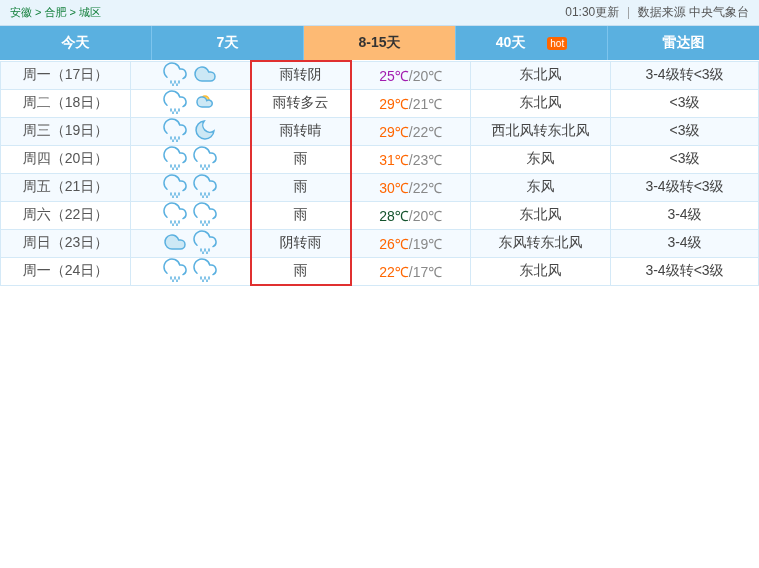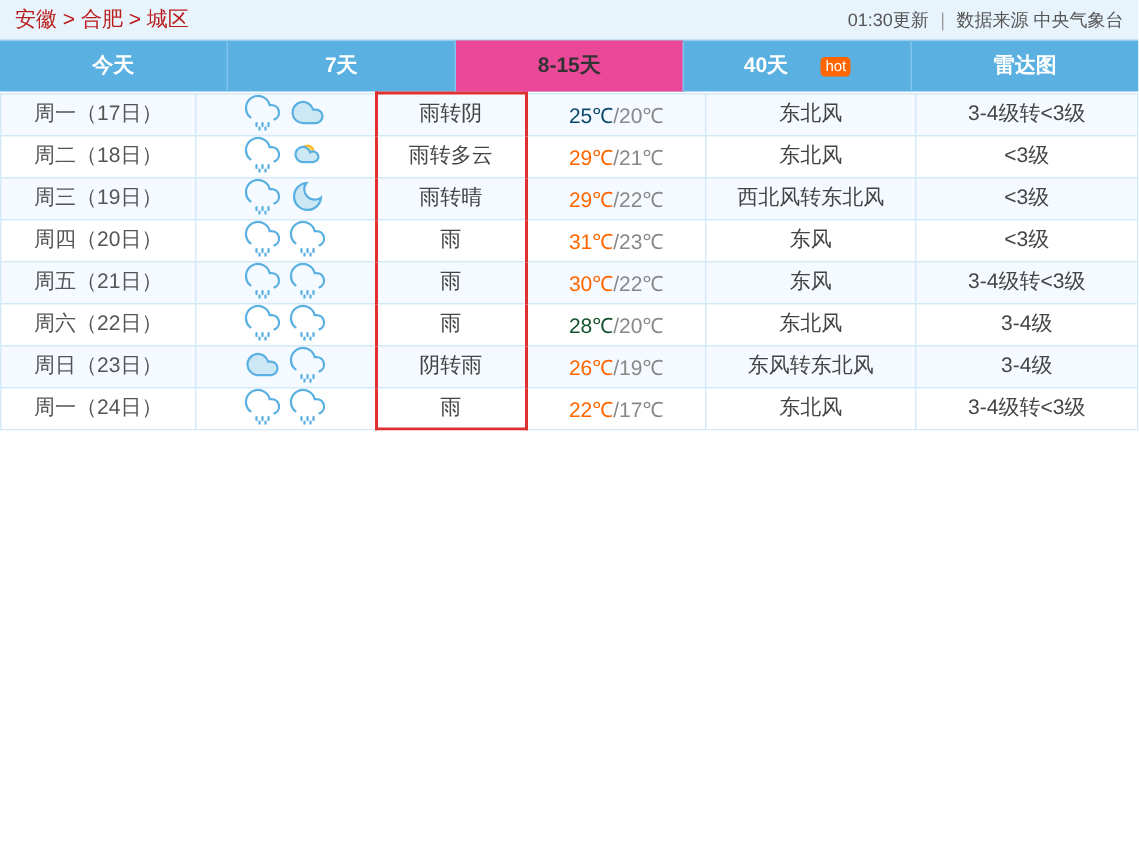--- a/index.html
+++ b/index.html
@@ -11,22 +11,22 @@
     }
     .top-bar {
       background: #e8f4fc;
       display: flex;
       align-items: center;
       justify-content: space-between;
       padding: 4px 10px;
       border-bottom: 1px solid #c8dff0;
     }
     .breadcrumb {
-      color: #b91c1c;
-      font-size: 14px;
+      color: #15803d;
+      font-size: 11px;
     }
     .update-info {
       color: #888;
       font-size: 12px;
     }
     .update-info span { color: #555; }
     .tabs {
       display: flex;
       background: #5ab0e0;
     }
@@ -35,21 +35,21 @@
       text-align: center;
       padding: 8px 4px;
       color: #fff;
       font-size: 14px;
       font-weight: bold;
       cursor: pointer;
       border-right: 1px solid #7dc4ed;
       position: relative;
     }
     .tab:last-child { border-right: none; }
-    .tab.active { background: #ec4899; color: #333; text-align: center; }
+    .tab.active { background: #fdba74; color: #333; text-align: center; }
     .tab .hot-badge {
       background: #ff6600;
       color: #fff;
       font-size: 10px;
       padding: 1px 3px;
       border-radius: 3px;
       margin-left: 18px;
       font-weight: normal;
       vertical-align: middle;
     }
@@ -112,21 +112,21 @@
     <line x1="16" y1="19" x2="16" y2="21" stroke="#5ab0e0" stroke-width="1.5" stroke-linecap="round"></line>
     <line x1="10" y1="22" x2="10" y2="24" stroke="#5ab0e0" stroke-width="1.5" stroke-linecap="round"></line>
     <line x1="14" y1="22" x2="14" y2="24" stroke="#5ab0e0" stroke-width="1.5" stroke-linecap="round"></line>
   </svg></span>
             <span><svg width="24" height="24" viewBox="0 0 24 24" fill="none" xmlns="http://www.w3.org/2000/svg">
     <path d="M17.5 19H9a7 7 0 1 1 6.71-9h1.79a4.5 4.5 0 1 1 0 9z" stroke="#5ab0e0" stroke-width="1.5" fill="#cce8f5"></path>
   </svg></span>
           </div>
         </td>
         <td class="desc-cell desc-cell-top" style="width: 100px; color: rgb(68, 68, 68);">雨转阴</td>
-        <td style="width: 120px;"><span style="color:#0c4a6e;">25℃</span><span style="color:#888;">/20℃</span></td>
+        <td style="width: 120px;"><span style="color:#a21caf;">25℃</span><span style="color:#888;">/20℃</span></td>
         <td style="width: 140px; color: rgb(68, 68, 68);">东北风</td>
         <td style="color: rgb(68, 68, 68);">3-4级转&lt;3级</td>
       </tr>
       <tr class="row-odd">
         <td style="width: 130px; color: rgb(85, 85, 85);">周二（18日）</td>
         <td style="width: 120px;">
           <div class="row-icons">
             <span><svg width="24" height="24" viewBox="0 0 24 24" fill="none" xmlns="http://www.w3.org/2000/svg">
     <path d="M20 16.58A5 5 0 0 0 18 7h-1.26A8 8 0 1 0 4 15.25" stroke="#5ab0e0" stroke-width="1.5" fill="none" stroke-linecap="round"></path>
     <line x1="8" y1="19" x2="8" y2="21" stroke="#5ab0e0" stroke-width="1.5" stroke-linecap="round"></line>

